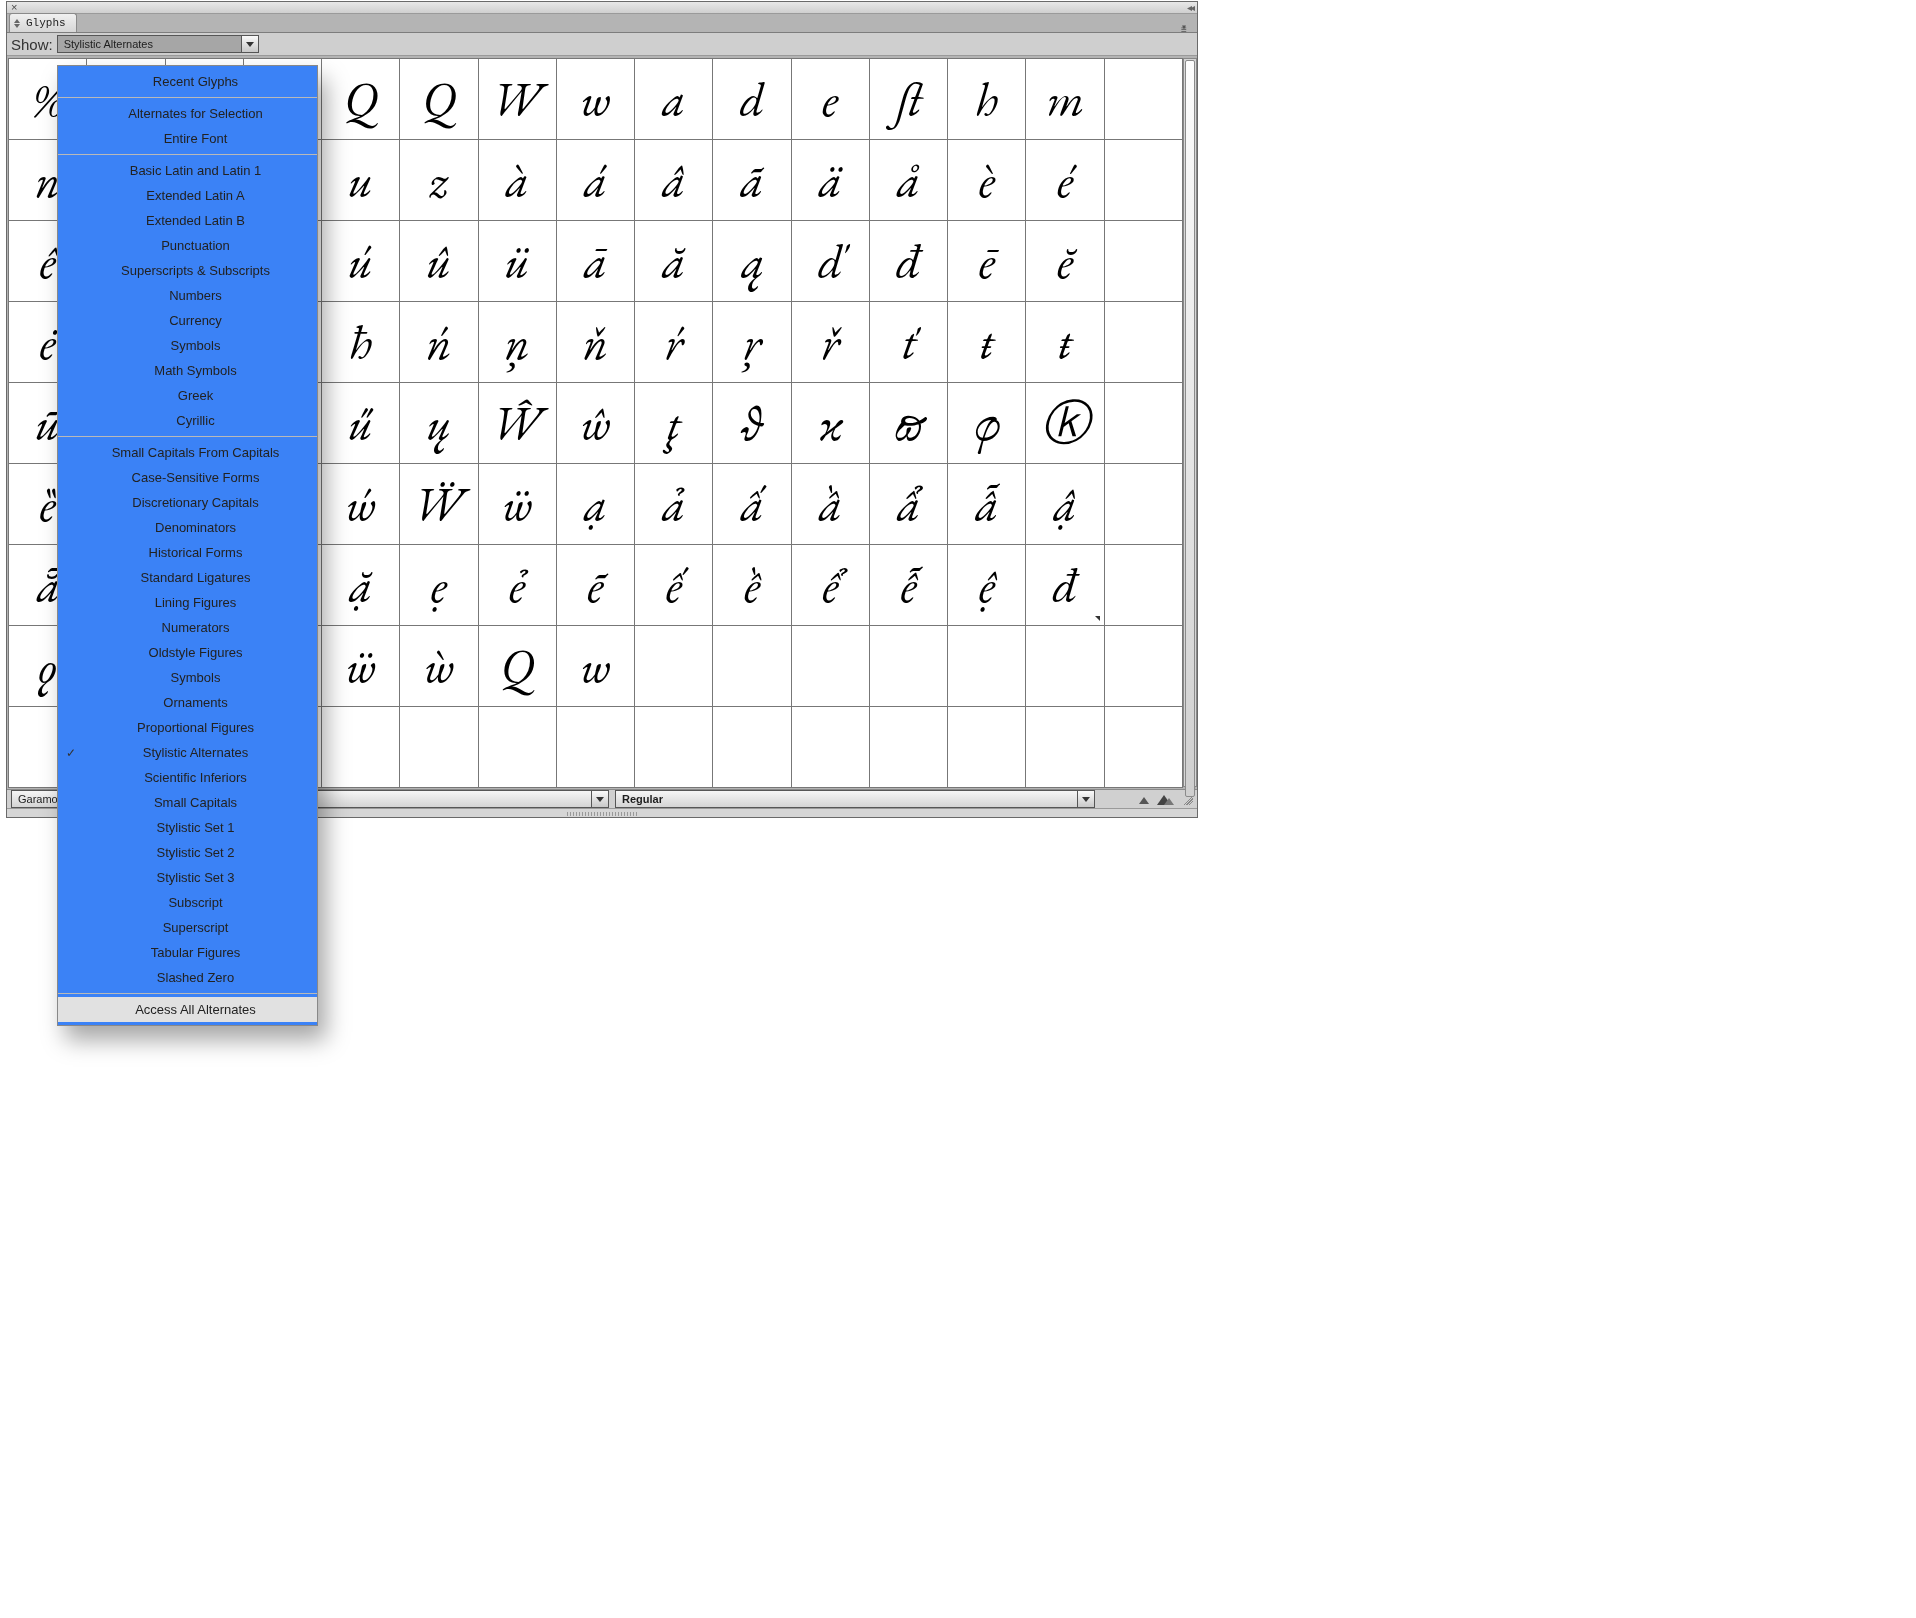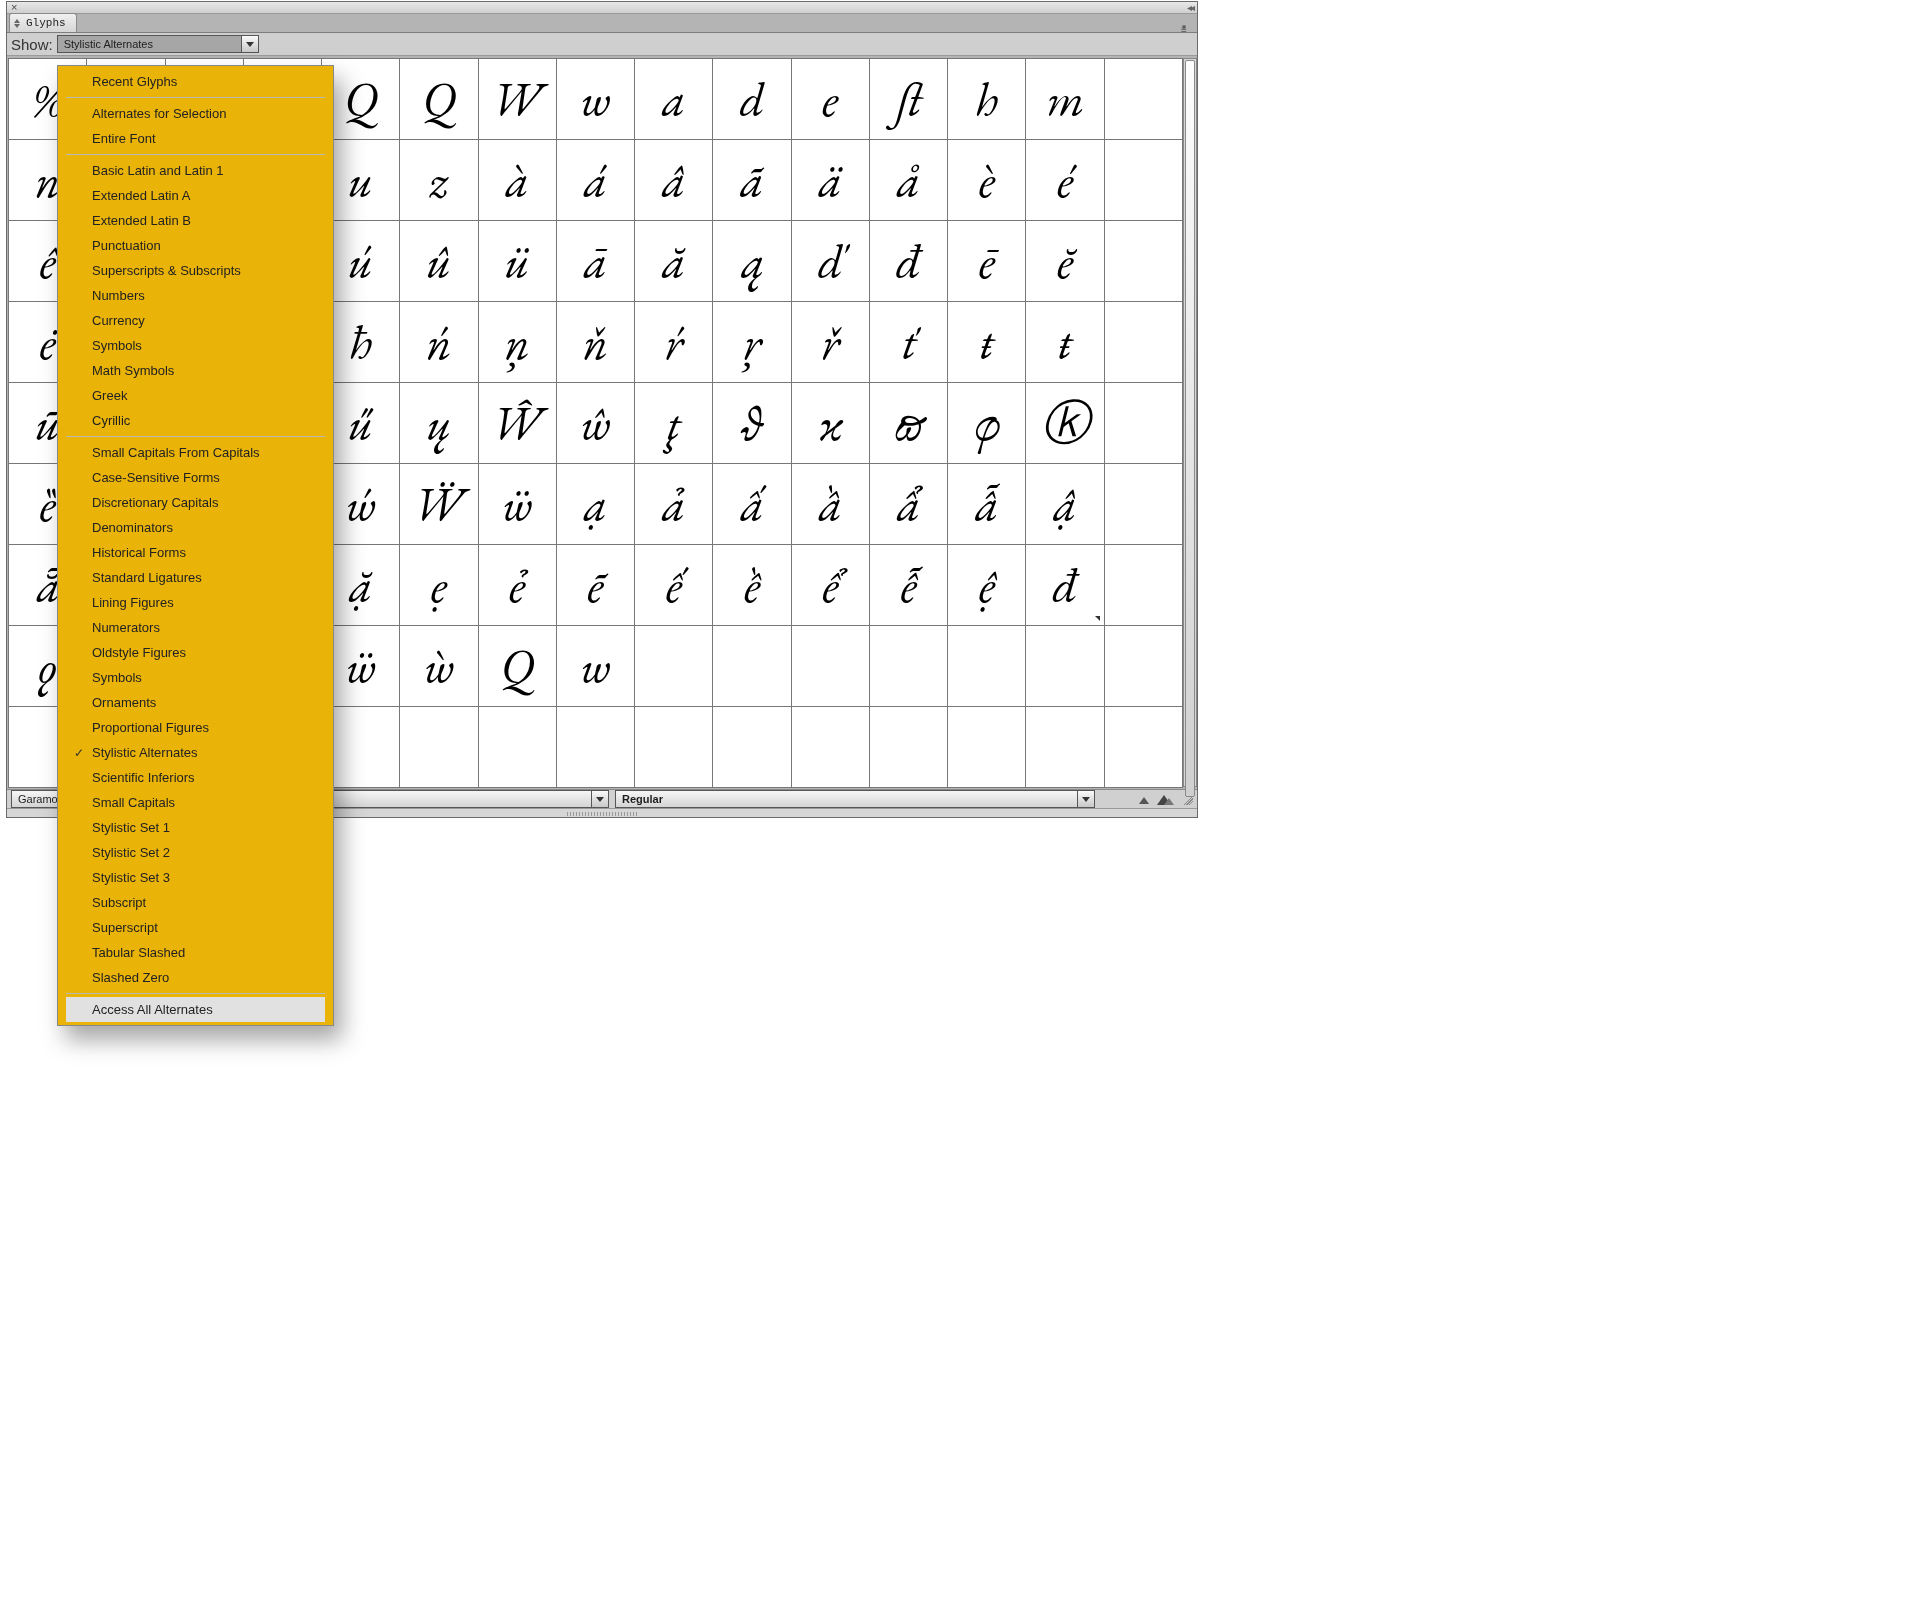--- a/index.html
+++ b/index.html
@@ -262,25 +262,26 @@
     width: 70px; height:4px; margin-top:3px;
     background: repeating-linear-gradient(90deg,#999 0,#999 1px,#d6d6d6 1px,#d6d6d6 3px);
   }
 
   
   .menu {
     position: absolute;
     left: 50px;
     top: 63px;
     width: 259px;
-    background: #eab308;
+    background: #3b82f6;
     border: 1px solid #888;
     box-shadow: 8px 14px 22px rgba(0,0,0,0.35);
     z-index: 100;
-    padding: 3px 8px;
+    padding: 3px 0;
+    text-align: center;
   }
   .menu .item {
     padding: 4px 10px 4px 26px;
     font-size: 13px;
     color: #222;
     position: relative;
     line-height: 17px;
   }
   .menu .item.highlight { background:#e1e1e1; }
   .menu .sep {
@@ -515,19 +516,19 @@
       <div class="item"><span>Ornaments</span></div>
       <div class="item"><span>Proportional Figures</span></div>
       <div class="item"><span class="check">✓</span><span>Stylistic Alternates</span></div>
       <div class="item"><span>Scientific Inferiors</span></div>
       <div class="item"><span>Small Capitals</span></div>
       <div class="item"><span>Stylistic Set 1</span></div>
       <div class="item"><span>Stylistic Set 2</span></div>
       <div class="item"><span>Stylistic Set 3</span></div>
       <div class="item"><span>Subscript</span></div>
       <div class="item"><span>Superscript</span></div>
-      <div class="item"><span>Tabular Slashed</span></div>
+      <div class="item"><span>Tabular Figures</span></div>
       <div class="item"><span>Slashed Zero</span></div>
       <div class="sep"></div>
       <div class="item highlight"><span>Access All Alternates</span></div>
     </div>
 
 </div>
 
 </body></html>

